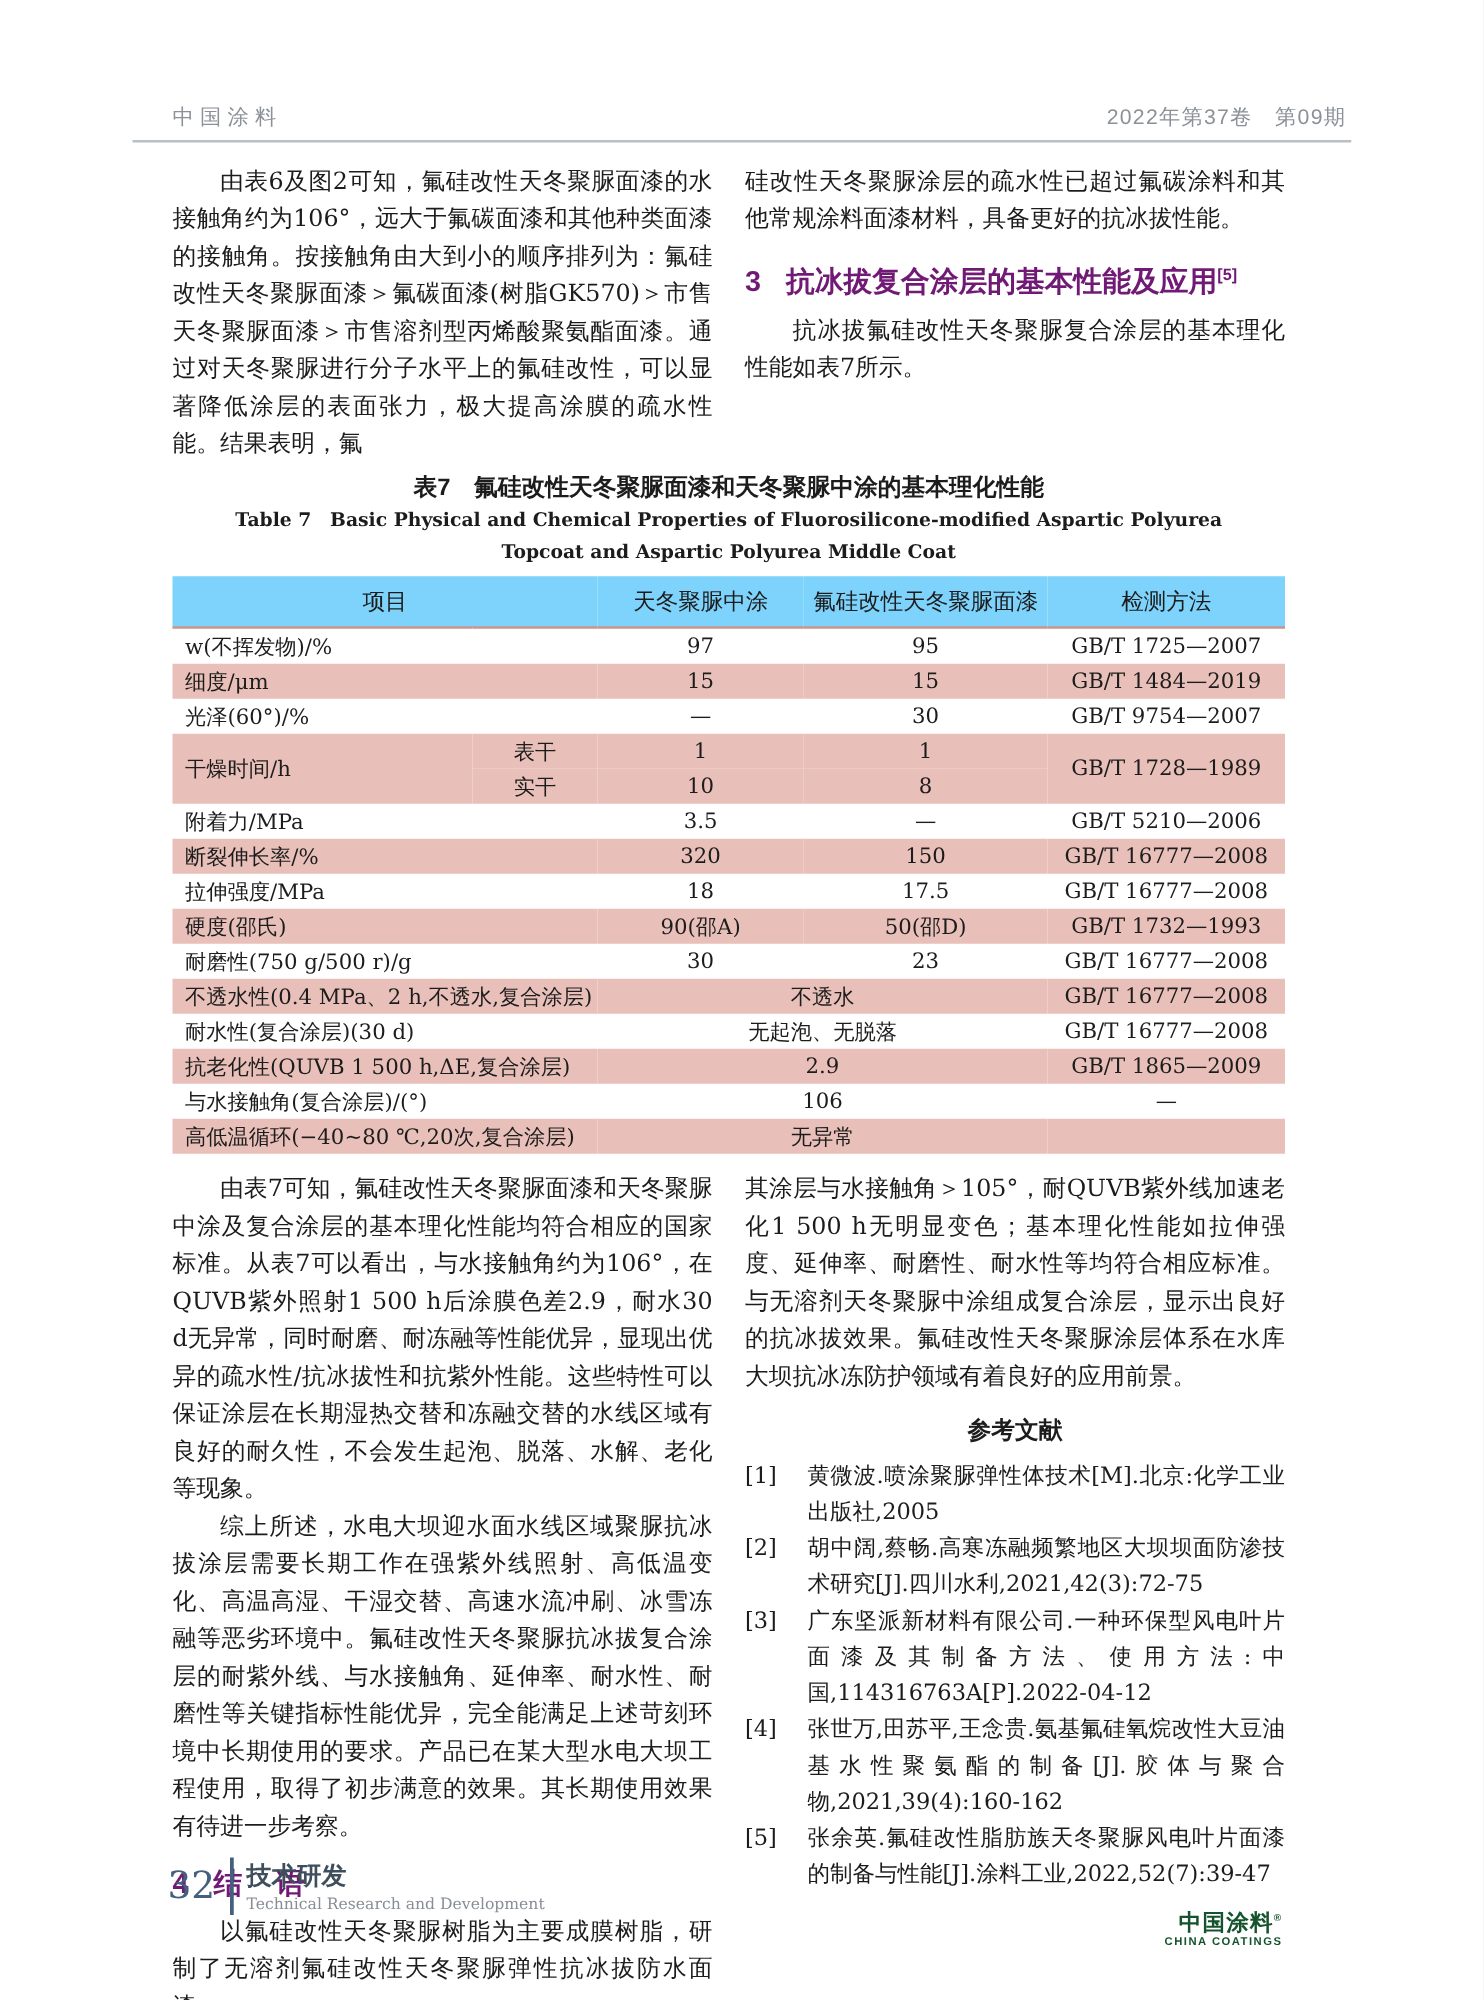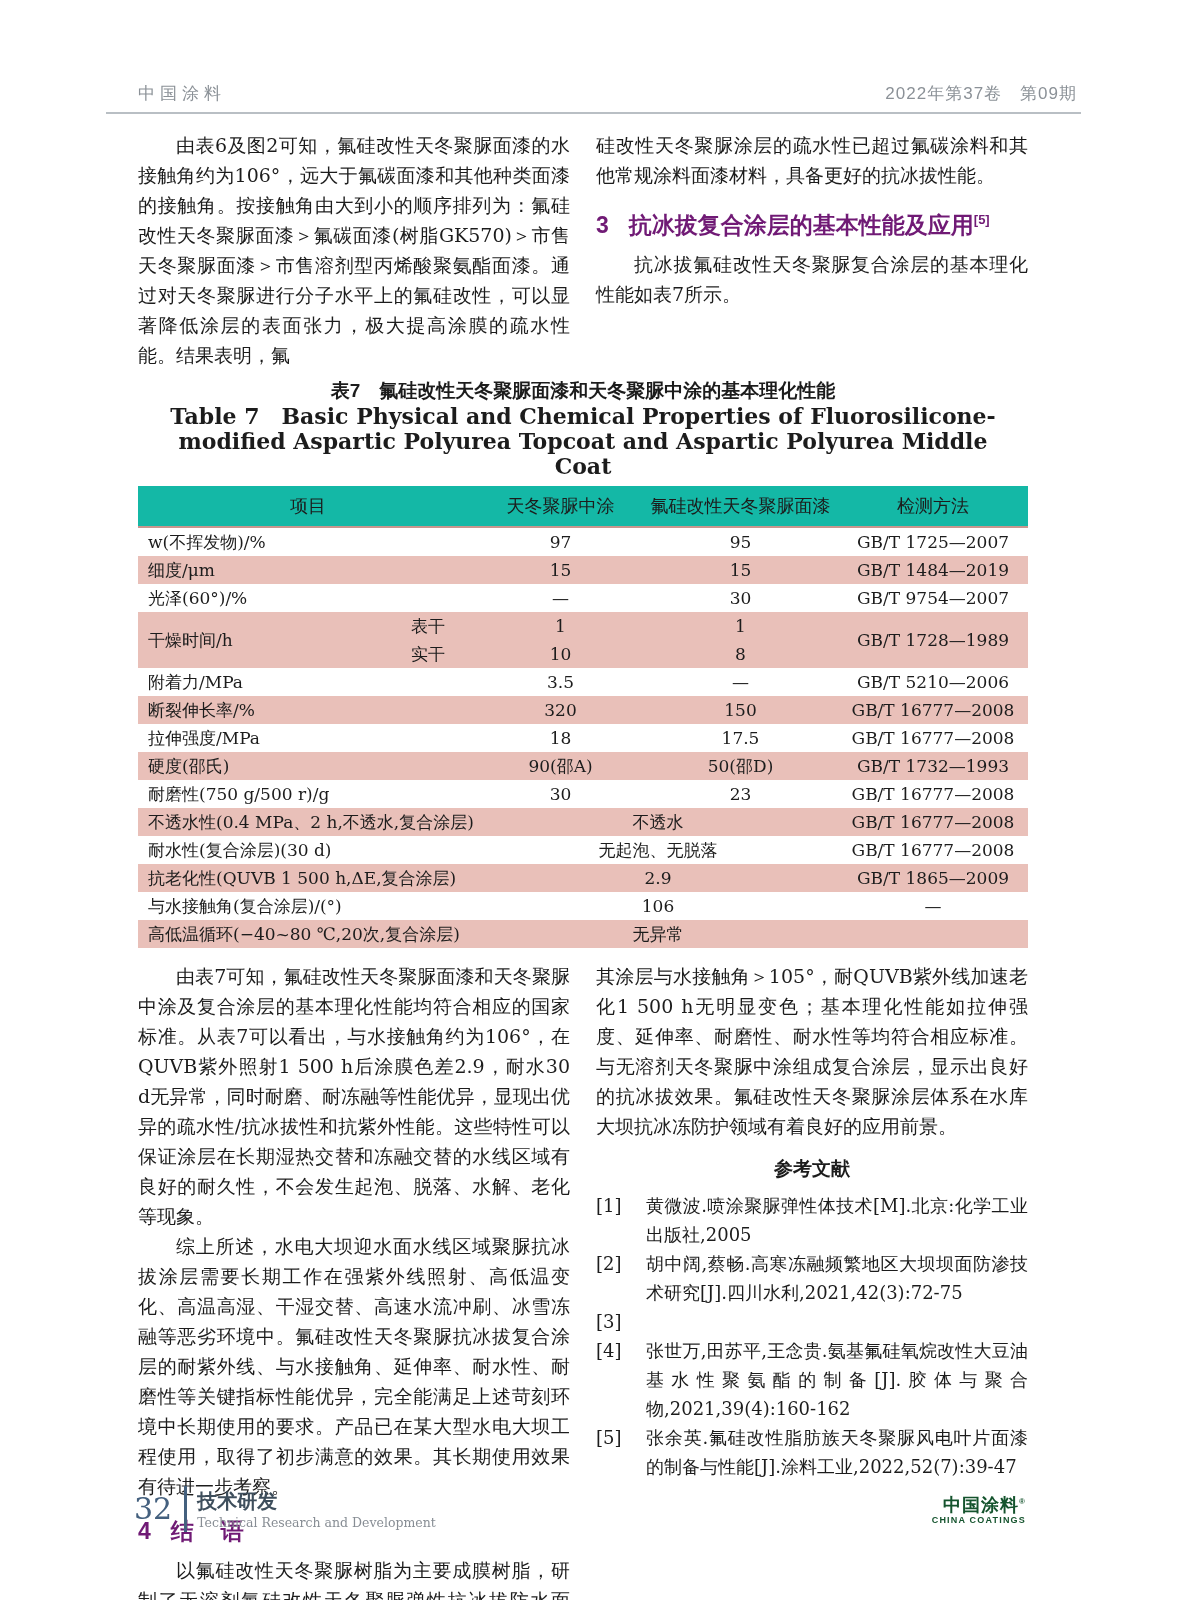--- a/index.html
+++ b/index.html
@@ -25,25 +25,25 @@
   h2.sec{margin:15px 0 9px 0;color:#701a75;font-family:"Liberation Sans",sans-serif;
          font-weight:bold;font-size:23px;line-height:30px;}
   h2.sec .secnum{margin-right:20px;}
   h2.sec sup{font-size:13px;vertical-align:super;}
   h2.wide .sectitle{letter-spacing:2px;}
 
   
   .tblock{margin-top:8px;}
   .tcap-cn{text-align:center;font-weight:bold;font-size:19px;line-height:25px;
            font-family:"Liberation Sans",sans-serif;}
-  .tcap-en{text-align:center;font-weight:bold;font-size:22px;line-height:25px;margin:1px 30px 7px 30px;}
+  .tcap-en{text-align:center;font-weight:bold;font-size:15px;line-height:25px;margin:1px 30px 7px 30px;}
   table{border-collapse:collapse;width:890px;font-size:17px;table-layout:fixed;}
   col.c-lbl{width:240px;} col.c-sub{width:100px;} col.c-mid{width:165px;}
   col.c-top{width:195px;} col.c-mth{width:190px;}
-  th{background:#14b8a6;height:38px;font-family:"Liberation Sans",sans-serif;
+  th{background:#7dd3fc;height:38px;font-family:"Liberation Sans",sans-serif;
      font-weight:normal;font-size:18px;border-bottom:2px solid #c8968e;}
   td{height:28px;padding:0;}
   td.lbl{text-align:left;padding-left:10px;}
   td.sub,td.val,td.mth{text-align:center;}
   tr.shade td{background:#e9c0b9;}
 
   
   .bottom{margin-top:13px;}
   .ref-head{text-align:center;font-weight:bold;font-size:19px;
             font-family:"Liberation Sans",sans-serif;margin:15px 0 9px 0;}
@@ -208,20 +208,21 @@
         <div class="ref">
           <span class="rnum">[1]</span>
           <span class="rtxt">黄微波.喷涂聚脲弹性体技术[M].北京:化学工业出版社,2005</span>
         </div>
         <div class="ref">
           <span class="rnum">[2]</span>
           <span class="rtxt">胡中阔,蔡畅.高寒冻融频繁地区大坝坝面防渗技术研究[J].四川水利,2021,42(3):72-75</span>
         </div>
         <div class="ref">
           <span class="rnum">[3]</span>
+          <span class="rtxt">广东坚派新材料有限公司.一种环保型风电叶片面漆及其制备方法、使用方法:中国,114316763A[P].2022-04-12</span>
         </div>
         <div class="ref">
           <span class="rnum">[4]</span>
           <span class="rtxt">张世万,田苏平,王念贵.氨基氟硅氧烷改性大豆油基水性聚氨酯的制备[J].胶体与聚合物,2021,39(4):160-162</span>
         </div>
         <div class="ref">
           <span class="rnum">[5]</span>
           <span class="rtxt">张余英.氟硅改性脂肪族天冬聚脲风电叶片面漆的制备与性能[J].涂料工业,2022,52(7):39-47</span>
         </div>
         <div class="logo">

